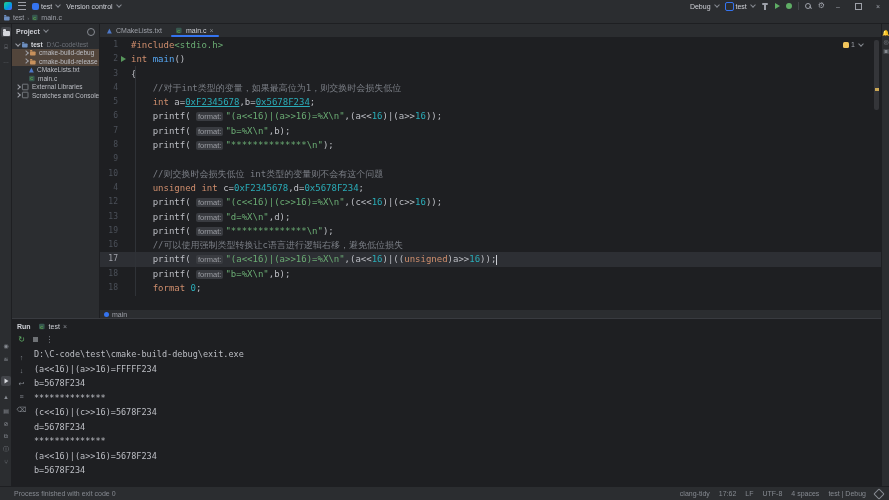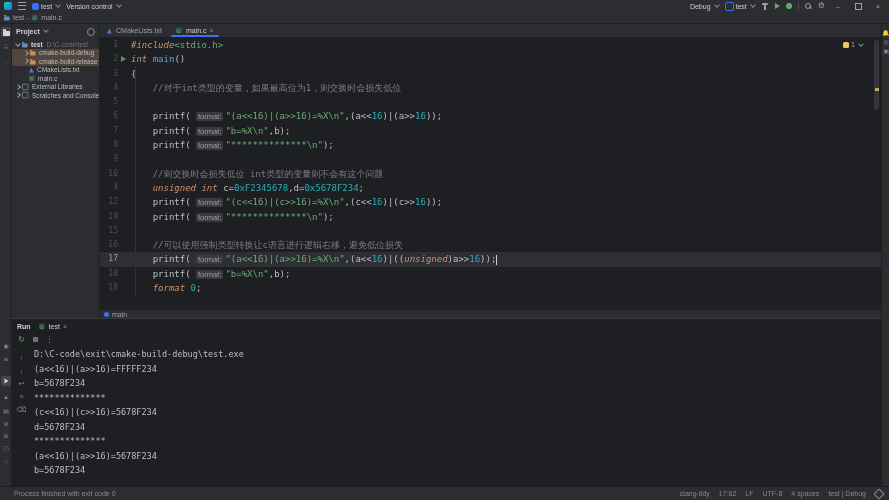--- a/index.html
+++ b/index.html
@@ -65,21 +65,21 @@
   .tab.active{color:#ced0d6;}
   .tab.active::after{content:'';position:absolute;left:2px;right:2px;bottom:0;height:2px;background:#3574f0;border-radius:1px;}
   .tab .close{color:#868a91;font-size:7px;}
   #editor{left:100px;top:38px;width:781px;height:272px;background:#1e1f22;overflow:hidden;}
   .cl{display:flex;height:14.3px;line-height:14.3px;font-family:"DejaVu Sans Mono",monospace;font-size:9px;white-space:pre;}
   .cl.cur{background:#2d2f34;}
   .gnum{width:18px;text-align:right;color:#4b5059;font-size:8px;flex:none;padding-right:3px;}
   .cl.cur .gnum{color:#a1a3ab;}
   .garr{width:10px;flex:none;display:flex;align-items:center;}
   .runarrow{width:0;height:0;border-left:5px solid #57965c;border-top:3px solid transparent;border-bottom:3px solid transparent;}
-  .sk{color:#cf8e6d;font-style:italic;} .sf{color:#56a8f5;} .ss{color:#6aab73;} .sn{color:#2aacb8;}
+  .sk{color:#cf8e6d;} .sf{color:#56a8f5;} .ss{color:#6aab73;} .sn{color:#2aacb8;}
   .su{color:#2aacb8;text-decoration:underline;} .sc{color:#7a7e85;} .sd{color:#bcbec4;}
   .sh{background:#393b40;color:#9b9da3;border-radius:2px;font-size:7.5px;padding:0 2px;margin-right:2px;font-family:"Liberation Sans",sans-serif;}
   .caret{display:inline-block;width:1px;height:10px;background:#ced0d6;vertical-align:middle;}
   #indent-guide{left:135px;top:66px;width:1px;height:230px;background:#2f3237;}
   #insp{left:843px;top:41px;display:flex;align-items:center;gap:2px;color:#9da0a8;}
   .warnsq{width:6px;height:6px;border-radius:1.5px;background:#f2c55c;}
   #ed-scroll{left:874px;top:40px;width:5px;height:70px;background:#43454a;border-radius:2px;opacity:.6;}
   #ed-mark{left:875px;top:88px;width:4px;height:3px;background:#f2c55c;opacity:.8;}
   #ed-crumb{left:100px;top:310px;width:781px;height:8px;display:flex;align-items:center;gap:3px;padding-left:4px;color:#9da0a8;box-sizing:border-box;}
   .bluedot{width:5px;height:5px;border-radius:50%;background:#3574f0;}
@@ -237,30 +237,30 @@
       <span>main.c</span>
       <span class="close">×</span>
     </div>
   </div>
 
   <div id="editor" class="abs">
       <div class="cl"><span class="gnum">1</span><span class="garr"></span><span><span class="sk">#include</span><span class="ss">&lt;stdio.h&gt;</span></span></div>
       <div class="cl"><span class="gnum">2</span><span class="garr"><span class="runarrow"></span></span><span><span class="sk">int </span><span class="sf">main</span><span class="sd">()</span></span></div>
       <div class="cl"><span class="gnum">3</span><span class="garr"></span><span><span class="sd">{</span></span></div>
       <div class="cl"><span class="gnum">4</span><span class="garr"></span><span><span class="sc">    //对于int类型的变量，如果最高位为1，则交换时会损失低位</span></span></div>
-      <div class="cl"><span class="gnum">5</span><span class="garr"></span></div>
+      <div class="cl"><span class="gnum">5</span><span class="garr"></span><span><span class="sk">    int </span><span class="sd">a=</span><span class="su">0xF2345678</span><span class="sd">,b=</span><span class="su">0x5678F234</span><span class="sd">;</span></span></div>
       <div class="cl"><span class="gnum">6</span><span class="garr"></span><span><span class="sd">    printf( </span><span class="sh">format:</span><span class="ss">"(a&lt;&lt;16)|(a&gt;&gt;16)=%X\n"</span><span class="sd">,(a&lt;&lt;</span><span class="sn">16</span><span class="sd">)|(a&gt;&gt;</span><span class="sn">16</span><span class="sd">));</span></span></div>
       <div class="cl"><span class="gnum">7</span><span class="garr"></span><span><span class="sd">    printf( </span><span class="sh">format:</span><span class="ss">"b=%X\n"</span><span class="sd">,b);</span></span></div>
       <div class="cl"><span class="gnum">8</span><span class="garr"></span><span><span class="sd">    printf( </span><span class="sh">format:</span><span class="ss">"**************\n"</span><span class="sd">);</span></span></div>
       <div class="cl"><span class="gnum">9</span><span class="garr"></span><span></span></div>
       <div class="cl"><span class="gnum">10</span><span class="garr"></span><span><span class="sc">    //则交换时会损失低位 int类型的变量则不会有这个问题</span></span></div>
       <div class="cl"><span class="gnum">4</span><span class="garr"></span><span><span class="sk">    unsigned int </span><span class="sd">c=</span><span class="sn">0xF2345678</span><span class="sd">,d=</span><span class="sn">0x5678F234</span><span class="sd">;</span></span></div>
       <div class="cl"><span class="gnum">12</span><span class="garr"></span><span><span class="sd">    printf( </span><span class="sh">format:</span><span class="ss">"(c&lt;&lt;16)|(c&gt;&gt;16)=%X\n"</span><span class="sd">,(c&lt;&lt;</span><span class="sn">16</span><span class="sd">)|(c&gt;&gt;</span><span class="sn">16</span><span class="sd">));</span></span></div>
+      <div class="cl"><span class="gnum">13</span><span class="garr"></span><span><span class="sd">    printf( </span><span class="sh">format:</span><span class="ss">"d=%X\n"</span><span class="sd">,d);</span></span></div>
       <div class="cl"><span class="gnum">19</span><span class="garr"></span><span><span class="sd">    printf( </span><span class="sh">format:</span><span class="ss">"**************\n"</span><span class="sd">);</span></span></div>
-      <div class="cl"><span class="gnum">15</span><span class="garr"></span><span></span></div>
       <div class="cl"><span class="gnum">16</span><span class="garr"></span><span><span class="sc">    //可以使用强制类型转换让c语言进行逻辑右移，避免低位损失</span></span></div>
       <div class="cl cur"><span class="gnum">17</span><span class="garr"></span><span><span class="sd">    printf( </span><span class="sh">format:</span><span class="ss">"(a&lt;&lt;16)|(a&gt;&gt;16)=%X\n"</span><span class="sd">,(a&lt;&lt;</span><span class="sn">16</span><span class="sd">)|((</span><span class="sk">unsigned</span><span class="sd">)a&gt;&gt;</span><span class="sn">16</span><span class="sd">));</span><span class="caret"></span></span></div>
       <div class="cl"><span class="gnum">18</span><span class="garr"></span><span><span class="sd">    printf( </span><span class="sh">format:</span><span class="ss">"b=%X\n"</span><span class="sd">,b);</span></span></div>
       <div class="cl"><span class="gnum">18</span><span class="garr"></span><span><span class="sk">    format </span><span class="sn">0</span><span class="sd">;</span></span></div>
     </div>
   <div id="indent-guide" class="abs"></div>
   <div id="insp" class="abs">
     <span class="warnsq"></span>
     <span>1</span>
     <span class="chev"></span>
@@ -289,21 +289,21 @@
       <div class="ricon">⋮</div>
     </div>
     <div id="run-vtools">
       <div class="vicon">↑</div>
       <div class="vicon">↓</div>
       <div class="vicon">↩</div>
       <div class="vicon">≡</div>
       <div class="vicon">⌫</div>
     </div>
     <div id="console">
-        <div class="con-line">D:\C-code\exit\cmake-build-debug\test.exe</div>
+        <div class="con-line">D:\C-code\test\cmake-build-debug\exit.exe</div>
         <div class="con-line">(a&lt;&lt;16)|(a&gt;&gt;16)=FFFFF234</div>
         <div class="con-line">b=5678F234</div>
         <div class="con-line">**************</div>
         <div class="con-line">(c&lt;&lt;16)|(c&gt;&gt;16)=5678F234</div>
         <div class="con-line">d=5678F234</div>
         <div class="con-line">**************</div>
         <div class="con-line">(a&lt;&lt;16)|(a&gt;&gt;16)=5678F234</div>
         <div class="con-line">b=5678F234</div>
       </div>
   </div>

